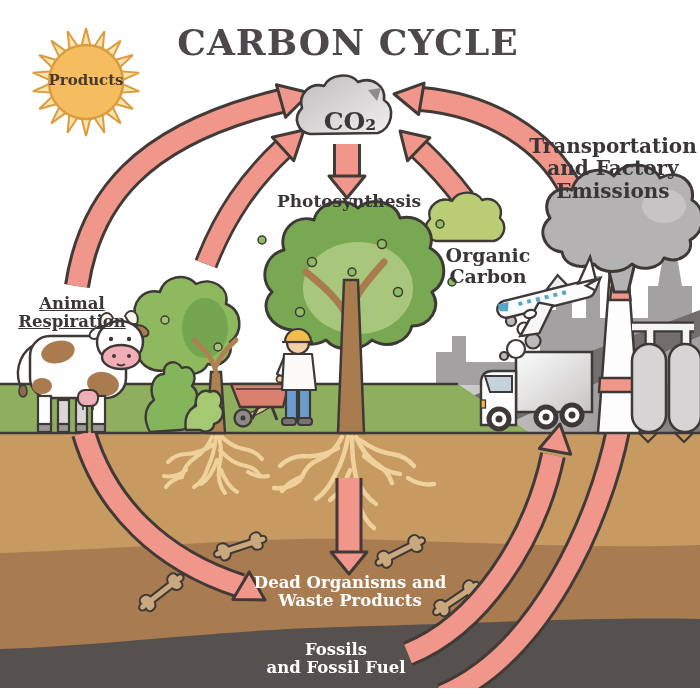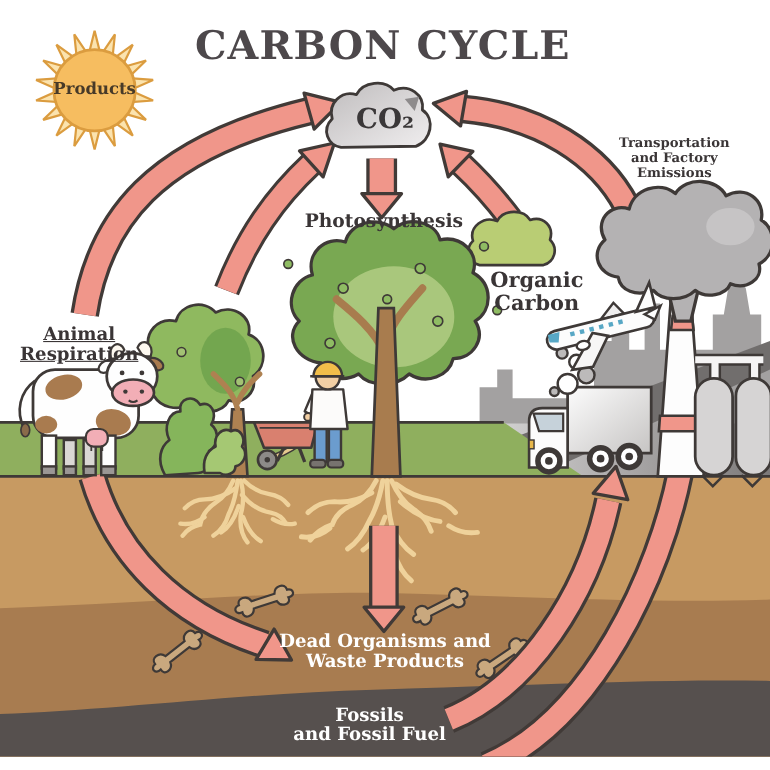--- a/index.html
+++ b/index.html
@@ -3,24 +3,24 @@
 <meta charset="utf-8">
 <style>
   html,body{margin:0;padding:0;background:#ffffff;}
   #stage{position:relative;width:700px;height:688px;background:#ffffff;overflow:hidden;
          font-family:"DejaVu Serif","Liberation Serif",serif;}
   #scene{position:absolute;left:0;top:0;}
   .label{position:absolute;transform:translateX(-50%);text-align:center;font-weight:700;
          color:#3A3536;line-height:1.12;white-space:pre-line;z-index:5;}
   .title{left:348px;top:22px;font-size:36px;letter-spacing:1px;color:#4D484B;font-weight:700;}
   .sunlight{left:86px;top:72px;font-size:15px;color:#473A28;}
-  .co2{left:350px;top:94px;font-size:25px;color:#3B3839;}
+  .co2{left:350px;top:108px;font-size:25px;color:#3B3839;}
   .photo{left:349px;top:192px;font-size:17px;}
   .organic{left:488px;top:245px;font-size:19px;}
-  .transport{left:613px;top:124px;font-size:12px;}
+  .transport{left:613px;top:135px;font-size:20px;}
   .animal{left:72px;top:295px;font-size:16.5px;text-decoration:underline;}
   .root{left:207px;top:274px;font-size:16.5px;}
   .dead{left:350px;top:574px;font-size:16.5px;color:#ffffff;}
   .fossils{left:336px;top:641px;font-size:16.5px;color:#ffffff;}
 </style>
 </head>
 <body>
 
 <div id="stage">
 

